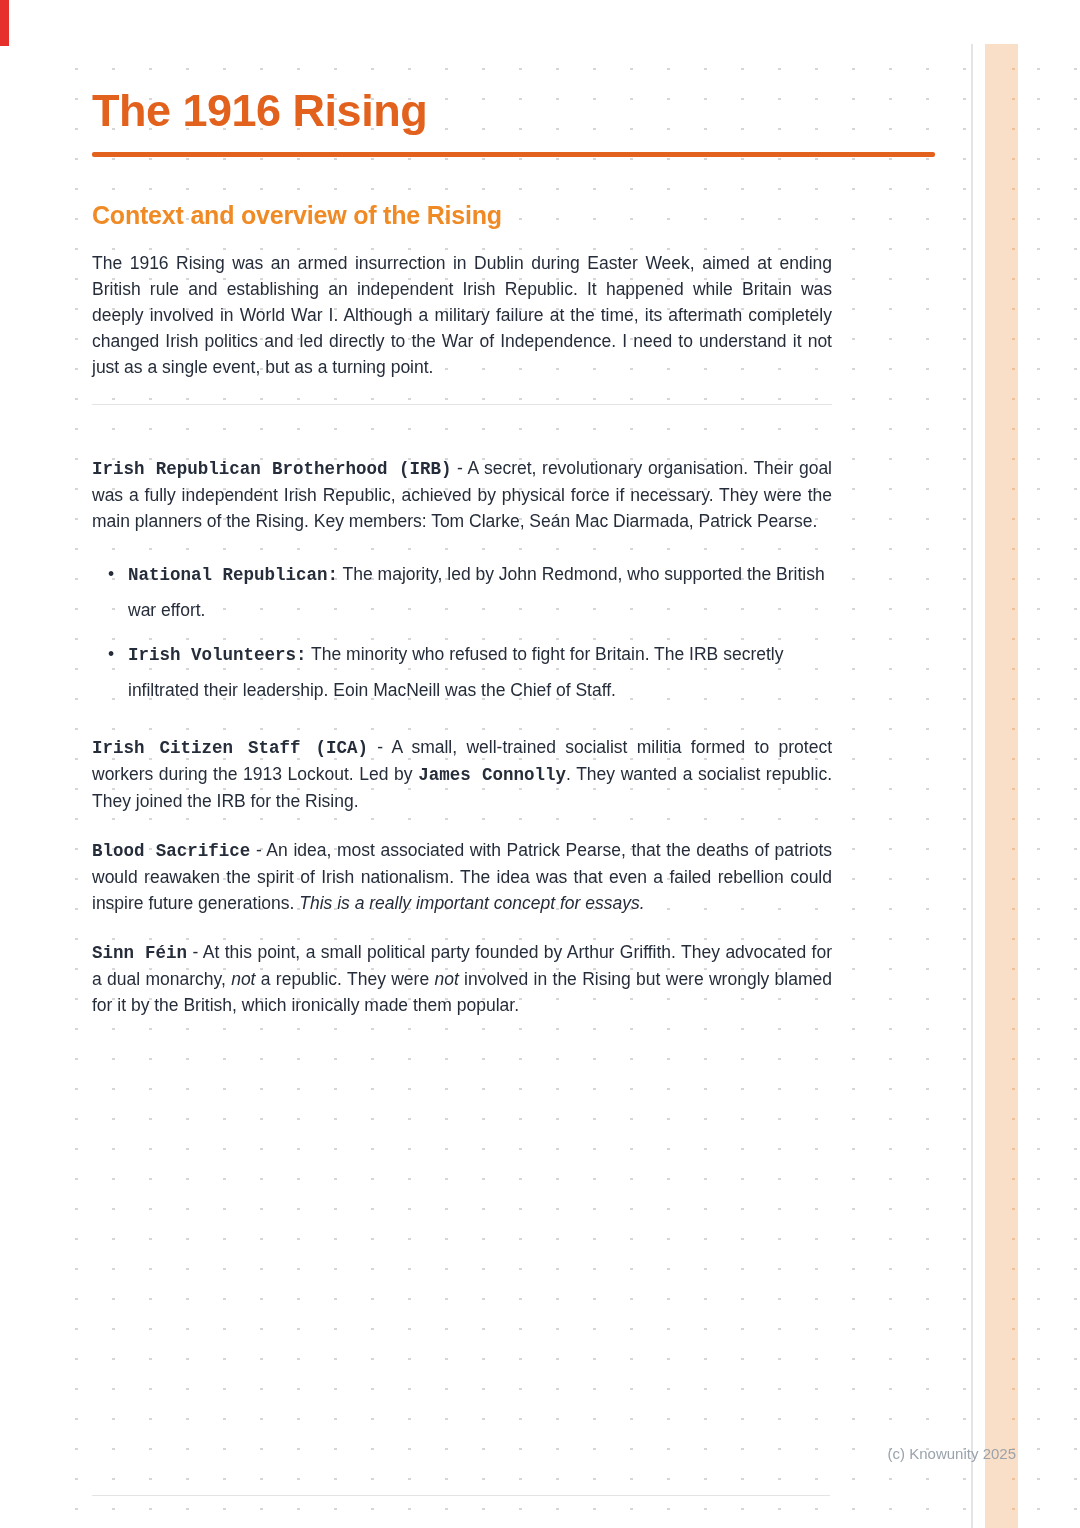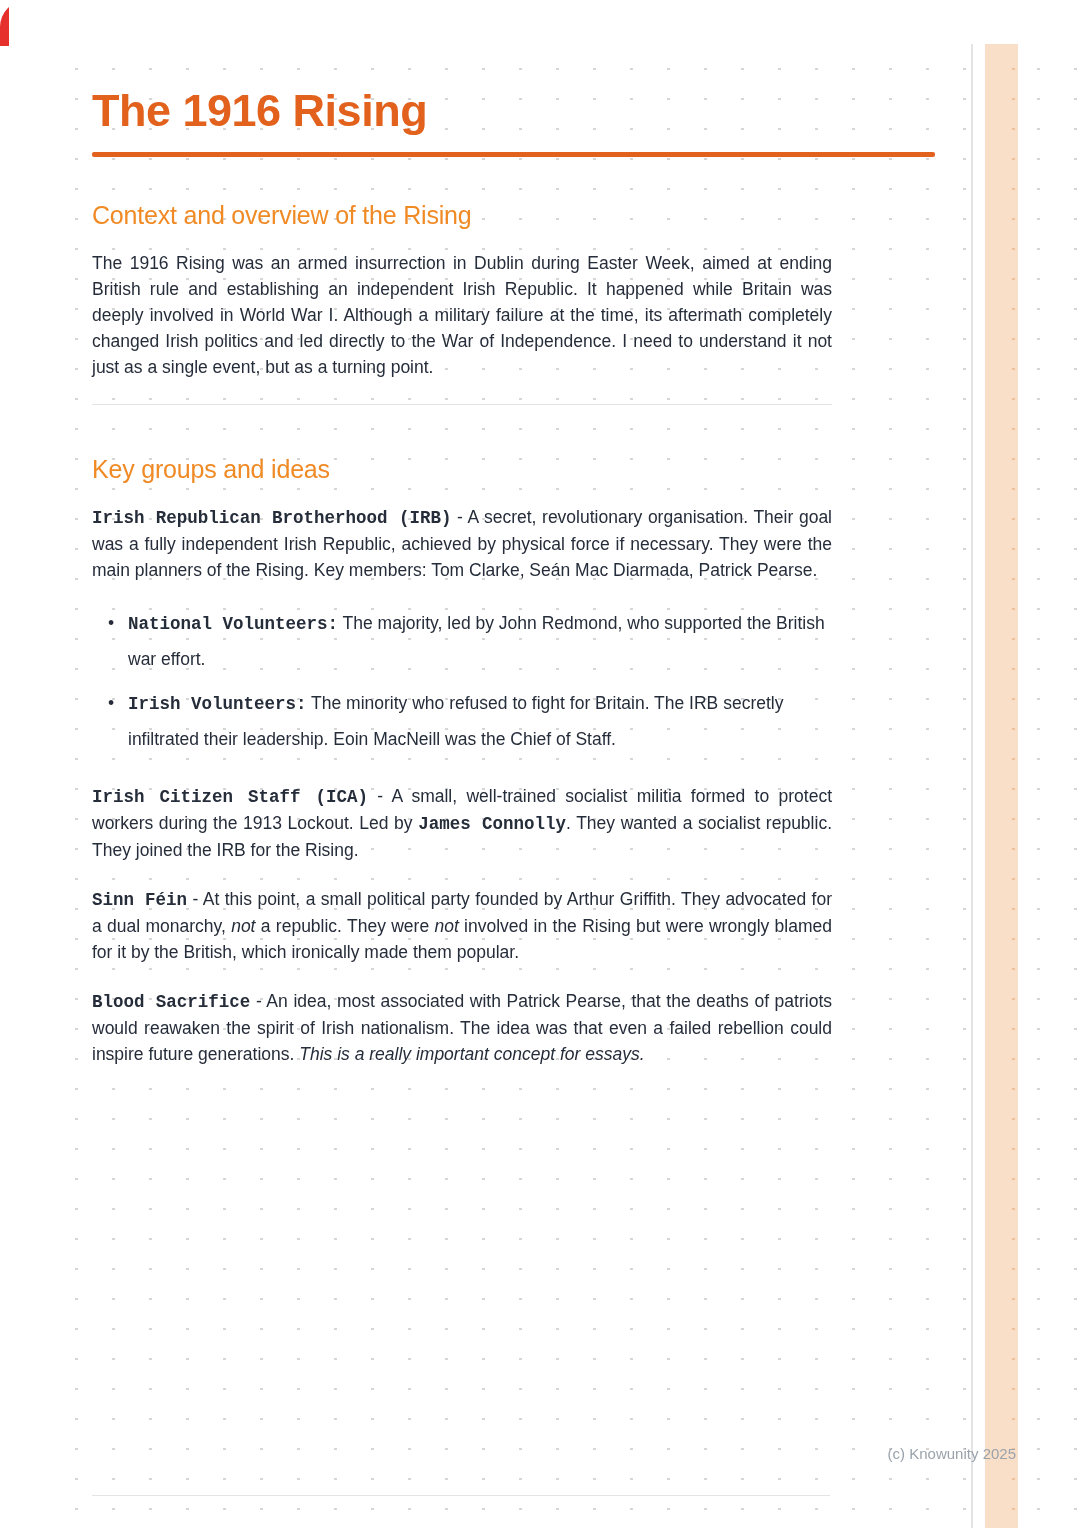--- a/index.html
+++ b/index.html
@@ -8,33 +8,33 @@
     --body:#262D3A;
     --strip:#FADFC8;
     --strip-dot:#EFC19B;
     --grid-dot:#D6D6D6;
     --line:#E4E4E6;
     --watermark:#9AA3AC;
     --edge:#E5302C;
   }
   html,body{margin:0;padding:0;}
   body{font-family:"Liberation Sans","DejaVu Sans",sans-serif;background:#ffffff;}
-  .page{position:relative;width:1080px;height:1528px;background:#ffffff;overflow:hidden;border-radius:27px;}
+  .page{position:relative;width:1080px;height:1528px;background:#ffffff;overflow:hidden;}
   .dots{position:absolute;left:44px;top:44px;right:0;bottom:0;
     background-image:radial-gradient(circle,var(--grid-dot) 1.2px,transparent 1.5px);
     background-size:37px 30px;background-position:14px 10px;}
   .margin-line{position:absolute;top:44px;bottom:0;left:971px;width:2px;background:var(--line);}
   .margin-strip{position:absolute;top:44px;bottom:0;left:985px;width:33px;background:var(--strip);
     background-image:radial-gradient(circle,var(--strip-dot) 1.2px,transparent 1.5px);
     background-size:37px 30px;background-position:10px 10px;}
   .edge-accent{position:absolute;left:0;top:0;width:9px;height:46px;background:var(--edge);}
   .content{position:absolute;left:92px;top:86px;width:740px;color:var(--body);}
   .title{font-size:45px;line-height:1.12;font-weight:800;color:var(--accent);letter-spacing:-0.5px;margin:0 0 16px;}
   .title-rule{width:843px;height:5px;background:var(--accent);border-radius:2px;margin:0 0 44px;}
-  .section-heading{font-size:25px;font-weight:400;color:var(--heading);margin:0 0 20px;letter-spacing:-0.2px;}
+  .section-heading{font-size:25px;font-weight:700;color:var(--heading);margin:0 0 20px;letter-spacing:-0.2px;}
   .body-p{font-size:17.5px;line-height:26px;text-align:justify;margin:0 0 23px;}
   .b{font-weight:700;font-family:Liberation Mono, monospace;}
   .i{font-style:italic;}
   .divider{border:none;border-top:1px solid var(--line);margin:24px 0 50px;}
   ul.bullets{list-style:none;margin:2px 0 26px;padding:0 0 0 16px;}
   ul.bullets li{position:relative;padding-left:20px;font-size:17.5px;line-height:35px;margin-bottom:9px;}
   ul.bullets li::before{content:"\2022";position:absolute;left:0;top:0;color:var(--body);}
   .watermark{position:absolute;right:64px;bottom:66px;font-size:15px;color:var(--watermark);z-index:3;}
   .bottom-divider{position:absolute;left:92px;bottom:24px;width:738px;border:none;border-top:1px solid var(--line);}
 </style>
@@ -52,27 +52,26 @@
     <div class="title-rule"></div>
 
     <section>
       <h2 class="section-heading">Context and overview of the Rising</h2>
       <p class="body-p"><span>The 1916 Rising was an armed insurrection in Dublin during Easter Week, aimed at ending British rule and establishing an independent Irish Republic. It happened while Britain was deeply involved in World War I. Although a military failure at the time, its aftermath completely changed Irish politics and led directly to the War of Independence. I need to understand it not just as a single event, but as a turning point.</span></p>
     </section>
 
     <hr class="divider">
 
     <section>
-      <h2 class="section-heading">Key groups and ideas</h2>
       <p class="body-p"><span class="b">Irish Republican Brotherhood (IRB)</span><span> - A secret, revolutionary organisation. Their goal was a fully independent Irish Republic, achieved by physical force if necessary. They were the main planners of the Rising. Key members: Tom Clarke, Seán Mac Diarmada, Patrick Pearse.</span></p>
       <ul class="bullets">
-        <li><span class="b">National Volunteers:</span><span> The majority, led by John Redmond, who supported the British war effort.</span></li>
+        <li><span class="b">National Republican:</span><span> The majority, led by John Redmond, who supported the British war effort.</span></li>
         <li><span class="b">Irish Volunteers:</span><span> The minority who refused to fight for Britain. The IRB secretly infiltrated their leadership. Eoin MacNeill was the Chief of Staff.</span></li>
       </ul>
       <p class="body-p"><span class="b">Irish Citizen Staff (ICA)</span><span> - A small, well-trained socialist militia formed to protect workers during the 1913 Lockout. Led by </span><span class="b">James Connolly</span><span>. They wanted a socialist republic. They joined the IRB for the Rising.</span></p>
+      <p class="body-p"><span class="b">Blood Sacrifice</span><span> - An idea, most associated with Patrick Pearse, that the deaths of patriots would reawaken the spirit of Irish nationalism. The idea was that even a failed rebellion could inspire future generations. </span><span class="i">This is a really important concept for essays.</span></p>
       <p class="body-p"><span class="b">Sinn Féin</span><span> - At this point, a small political party founded by Arthur Griffith. They advocated for a dual monarchy, </span><span class="i">not</span><span> a republic. They were </span><span class="i">not</span><span> involved in the Rising but were wrongly blamed for it by the British, which ironically made them popular.</span></p>
-      <p class="body-p"><span class="b">Blood Sacrifice</span><span> - An idea, most associated with Patrick Pearse, that the deaths of patriots would reawaken the spirit of Irish nationalism. The idea was that even a failed rebellion could inspire future generations. </span><span class="i">This is a really important concept for essays.</span></p>
     </section>
   </main>
 
   <div class="watermark">(c) Knowunity 2025</div>
   <hr class="bottom-divider">
 </div>
 
 </body></html>

